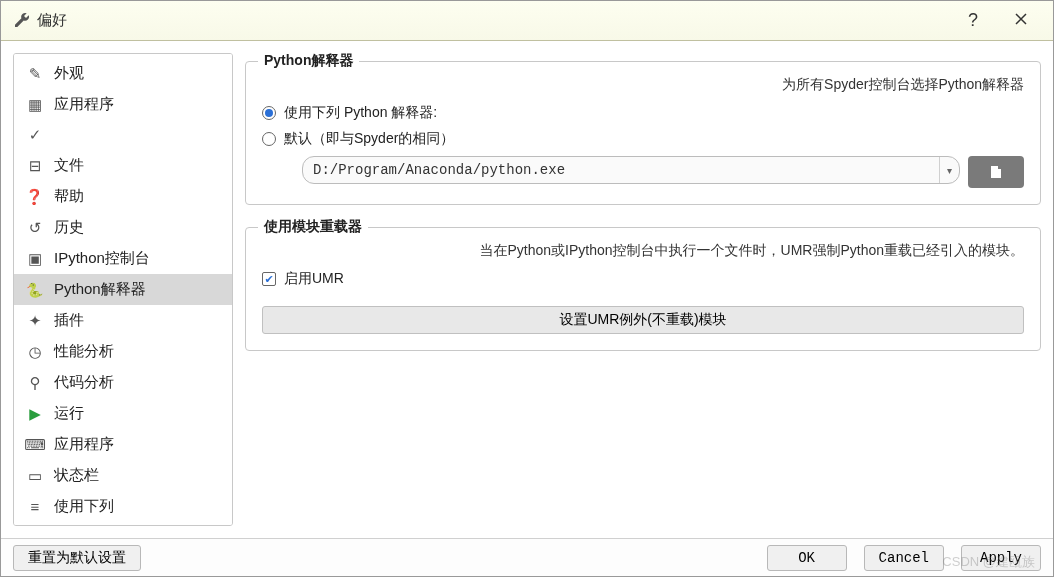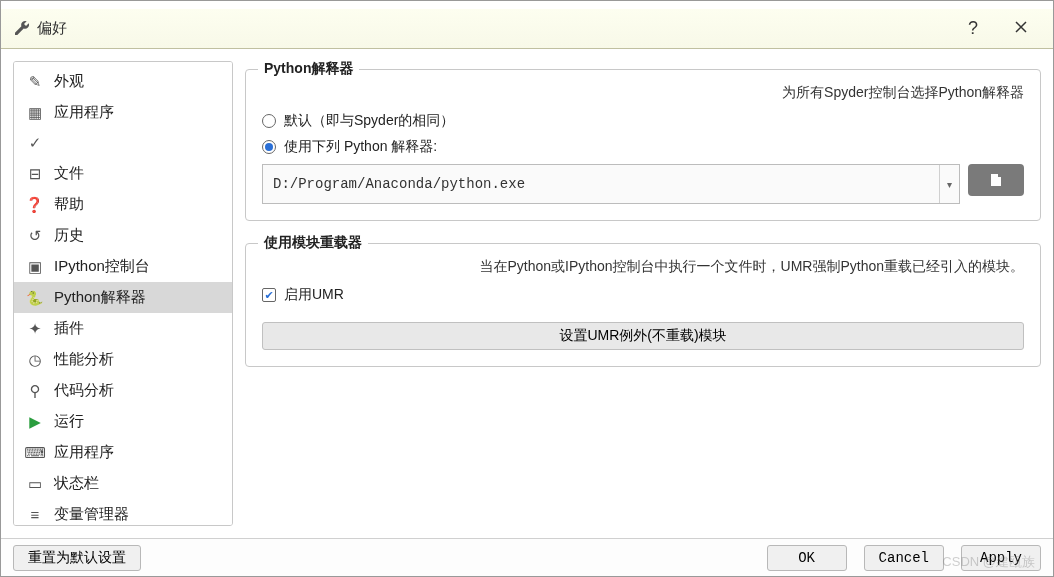--- a/index.html
+++ b/index.html
@@ -20,21 +20,20 @@
       border: 1px solid #999;
     }
     .titlebar {
       height: 40px;
       background: linear-gradient(#fdfef0, #f8f9e8);
       border-bottom: 1px solid #c0c0a0;
       display: flex;
       align-items: center;
       padding: 12px 12px;
       gap: 8px;
-      margin-top: 8px;
     }
     .titlebar .title-icon { color: #555; }
     .titlebar .title { font-size: 15px; color: #333; flex: 0 0 auto; }
     .titlebar .spacer { flex: 1; }
     .titlebar .tb-btn { width: 40px; text-align: center; font-size: 18px; color: #333; cursor: pointer; }
     .body {
       flex: 1;
       display: flex;
       padding: 12px;
       gap: 12px;
@@ -108,23 +107,24 @@
     .path-row {
       display: flex;
       gap: 8px;
       margin-top: 6px;
     }
     .path-input {
       flex: 1;
       display: flex;
       align-items: center;
       border: 1px solid #bcbcbc;
-      border-radius: 0;
+      border-radius: 12px;
       background: #fafafa;
-      height: 40px;
+      height: 28px;
+      margin-left: 40px;
     }
     .path-input input {
       flex: 1;
       border: none;
       background: transparent;
       padding: 0 10px;
       font-family: "Consolas", "Courier New", monospace;
       font-size: 14px;
       color: #333;
       outline: none;
@@ -253,36 +253,36 @@
         <div class="sidebar-item">
           <span class="sb-icon">⌨</span>
           <span>应用程序</span>
         </div>
         <div class="sidebar-item">
           <span class="sb-icon">▭</span>
           <span>状态栏</span>
         </div>
         <div class="sidebar-item">
           <span class="sb-icon">≡</span>
-          <span>变量管理器</span>
+          <span>使用下列</span>
         </div>
         <div class="sidebar-item"></div>
       </div>
 
     <div class="content">
       <div class="groupbox">
         <div class="legend">Python解释器</div>
         <div class="desc">为所有Spyder控制台选择Python解释器</div>
         <div class="radio-row">
+          <span class="radio checked" id="radio-custom"></span>
+          <span>使用下列 Python 解释器:</span>
+        </div>
+        <div class="radio-row">
           <span class="radio" id="radio-default"></span>
           <span>默认（即与Spyder的相同）</span>
-        </div>
-        <div class="radio-row">
-          <span class="radio checked" id="radio-custom"></span>
-          <span>使用下列 Python 解释器:</span>
         </div>
         <div class="path-row">
           <div class="path-input">
             <input type="text" value="D:/Program/Anaconda/python.exe" style="">
             <span class="dd">▾</span>
           </div>
           <div class="browse-btn">
             <svg width="16" height="16" viewBox="0 0 16 16">
                 <path fill="#fff" d="M3 2h7l3 3v9H3V2zm7 0v3h3"></path>
               </svg>

